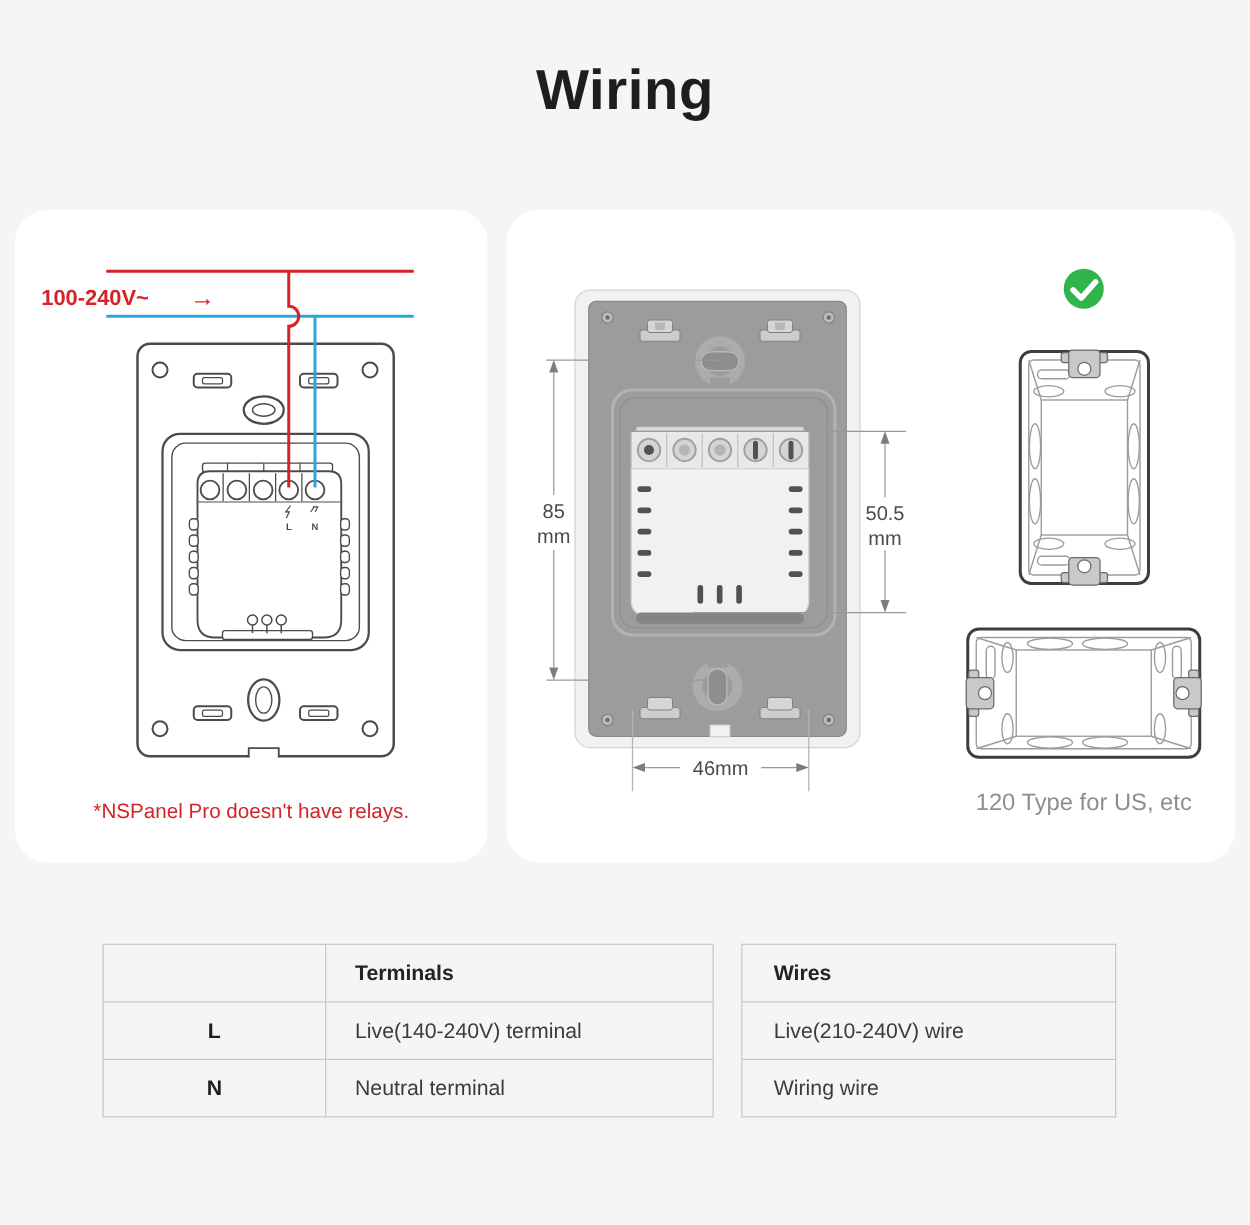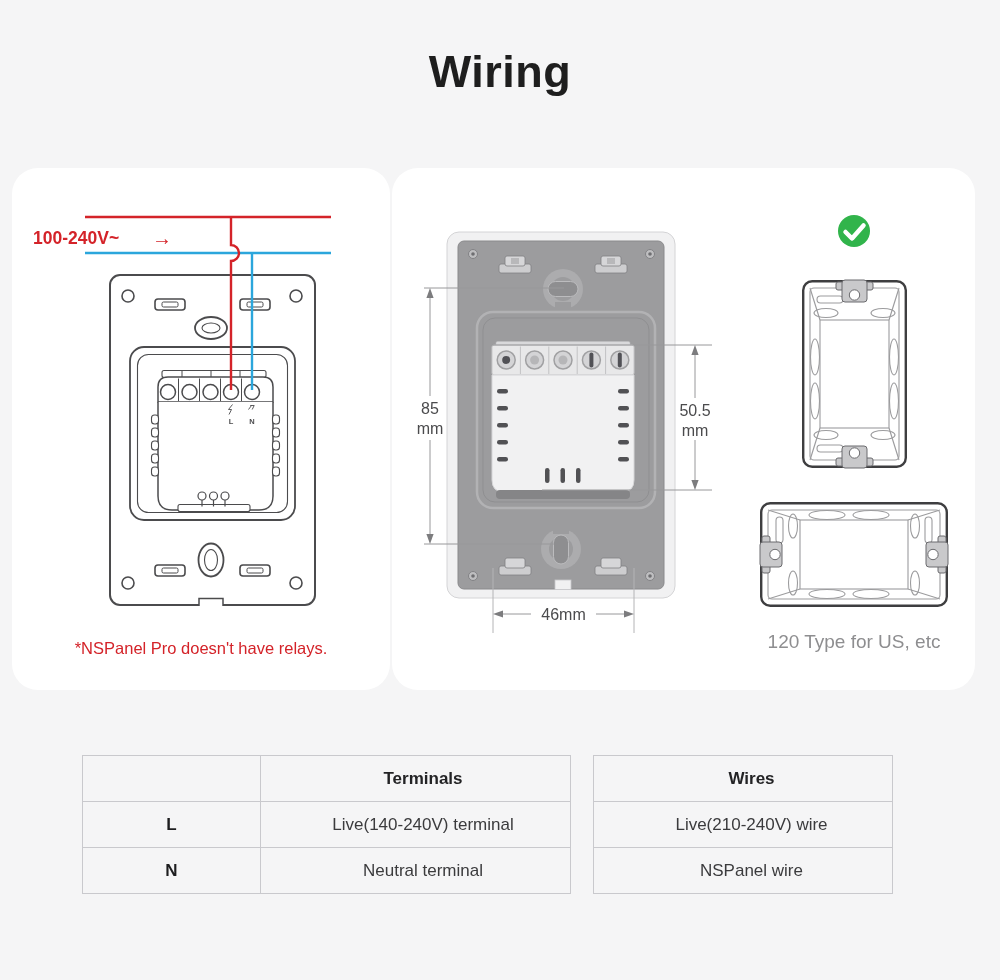--- a/index.html
+++ b/index.html
@@ -8,37 +8,37 @@
     background:#f5f5f6;
     font-family:"Liberation Sans",sans-serif;
     -webkit-font-smoothing:antialiased;
   }
   .page-title{
     position:absolute;top:46px;left:0;width:1000px;text-align:center;
     font-size:45px;font-weight:700;color:#1e1e1e;letter-spacing:.5px;
   }
   .card{position:absolute;top:168px;background:#ffffff;border-radius:26px;}
   .card-left{left:12px;width:378px;height:522px;}
-  .card-right{left:392px;width:583px;height:522px;}
+  .card-right{left:405px;width:583px;height:522px;}
   .card svg{display:block;}
   text{font-family:"Liberation Sans",sans-serif;}
 
   
   .stroke-red{stroke:var(--accent-red);}
   .fill-red{fill:var(--accent-red);}
   .stroke-blue{stroke:var(--accent-blue);}
   .fill-green{fill:var(--success-green);}
 
   .tables-wrap{position:absolute;left:82px;top:755px;display:flex;gap:22px;}
   table{border-collapse:collapse;table-layout:fixed;}
   .t-terminals{width:489px;}
   .t-wires{width:300px;}
   th,td{
     border:1px solid #c9c9cd;height:46px;box-sizing:border-box;
-    font-size:17px;color:#3b3b3d;text-align:center;padding:0 8px 0 23px;
+    font-size:17px;color:#3b3b3d;text-align:left;padding:0 8px 0 23px;
     font-weight:400;white-space:nowrap;overflow:hidden;
   }
   .t-wires th,.t-wires td{padding-left:25px;}
   th{font-weight:700;color:#232325;}
   .key-cell{text-align:center;padding:0;font-weight:700;color:#1d1d1f;font-size:17px;}
 </style>
 </head>
 <body>
 
 <div class="page-title">Wiring</div>
@@ -336,17 +336,17 @@
     </table>
   <table class="t-wires">
     <tbody>
         <tr>
           <th>Wires</th>
         </tr>
     <tr>
           <td>Live(210-240V) wire</td>
         </tr>
     <tr>
-          <td>NSPanel wire</td>
+          <td>Wiring wire</td>
         </tr>
   </tbody>
     </table>
 </div>
 
 </body></html>

